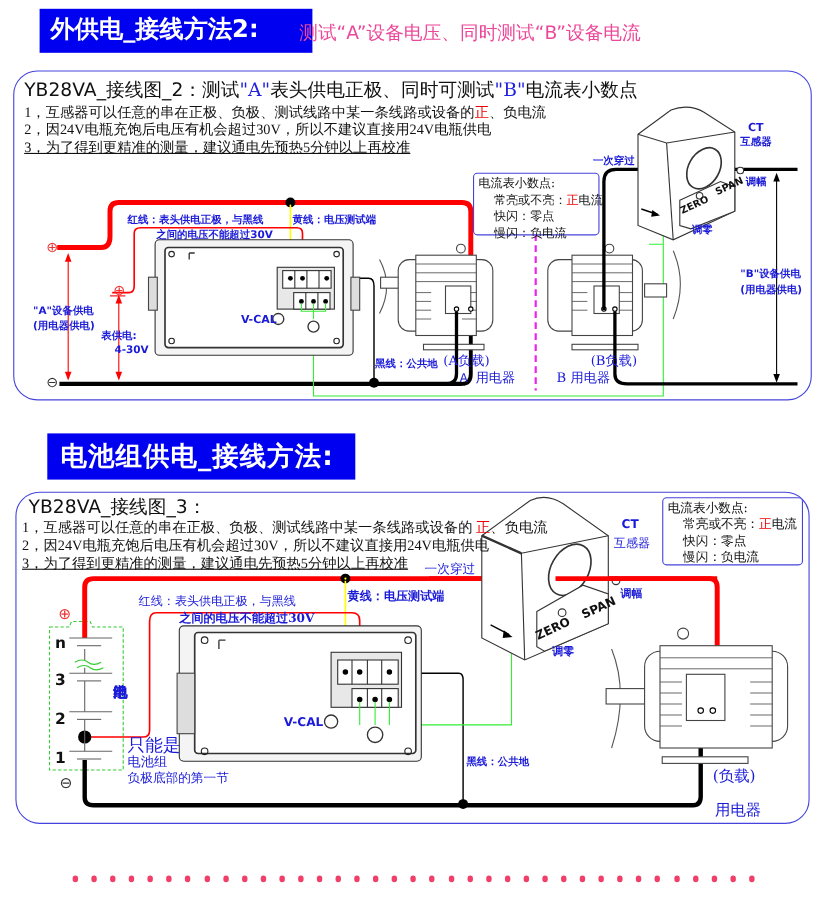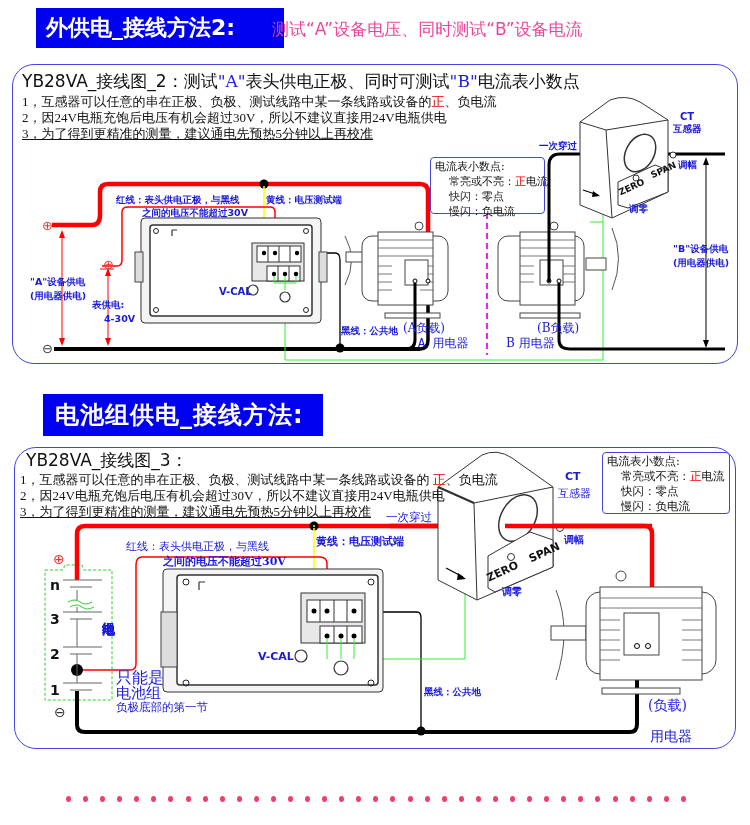--- a/index.html
+++ b/index.html
@@ -312,21 +312,21 @@
 <div class="lblser blue" style="left:316px;top:534px;font-size:11px;font-weight:bold;">黄线：电压测试端</div>
 <div class="lbl blue" style="left:424px;top:686px;">黑线：公共地</div>
 <div class="lbl" style="left:53px;top:551px;color:#e33;font-size:14px;font-weight:normal;">⊕</div>
 <div class="lbl" style="left:54px;top:704px;color:#333;font-size:14px;font-weight:normal;">⊖</div>
 <div class="lbl" style="left:50px;top:577px;color:#111;font-size:14px;font-weight:bold;">n</div>
 <div class="lbl" style="left:50px;top:611px;color:#111;font-size:14px;font-weight:bold;">3</div>
 <div class="lbl" style="left:50px;top:646px;color:#111;font-size:14px;font-weight:bold;">2</div>
 <div class="lbl" style="left:50px;top:682px;color:#111;font-size:14px;font-weight:bold;">1</div>
 <div class="lbl blue" style="left:99px;top:612px;font-size:13px;writing-mode:vertical-rl;">电池组</div>
 <div class="lblser blue" style="left:116px;top:668px;font-size:16px;font-family:Liberation Mono, monospace;">只能是</div>
-<div class="lblser blue" style="left:116px;top:684px;font-size:15px;">电池组</div>
+<div class="lblser blue" style="left:116px;top:684px;font-size:12px;">电池组</div>
 <div class="lblser blue" style="left:116px;top:700px;font-size:11.5px;">负极底部的第一节</div>
 <div class="lbl blue" style="left:258px;top:650px;font-size:11px;">V-CAL</div>
 <div class="lblser blue" style="left:386px;top:510px;font-size:11.5px;">一次穿过</div>
 <div class="lbl blue" style="left:565px;top:470px;font-size:11px;">CT</div>
 <div class="lbl blue" style="left:558px;top:486px;font-size:11px;font-weight:normal;">互感器</div>
 <div class="lbl blue" style="left:564px;top:533px;font-size:10px;">调幅</div>
 <div class="lbl blue" style="left:502px;top:585px;font-size:10px;">调零</div>
 <div class="lbl" style="left:486px;top:565px;font-size:11px;transform:rotate(-25deg);color:#111;">ZERO</div>
 <div class="lbl" style="left:528px;top:546px;font-size:11px;transform:rotate(-25deg);color:#111;">SPAN</div>
 <div class="lblser blue" style="left:648px;top:697px;font-size:14px;">(负载)</div>

